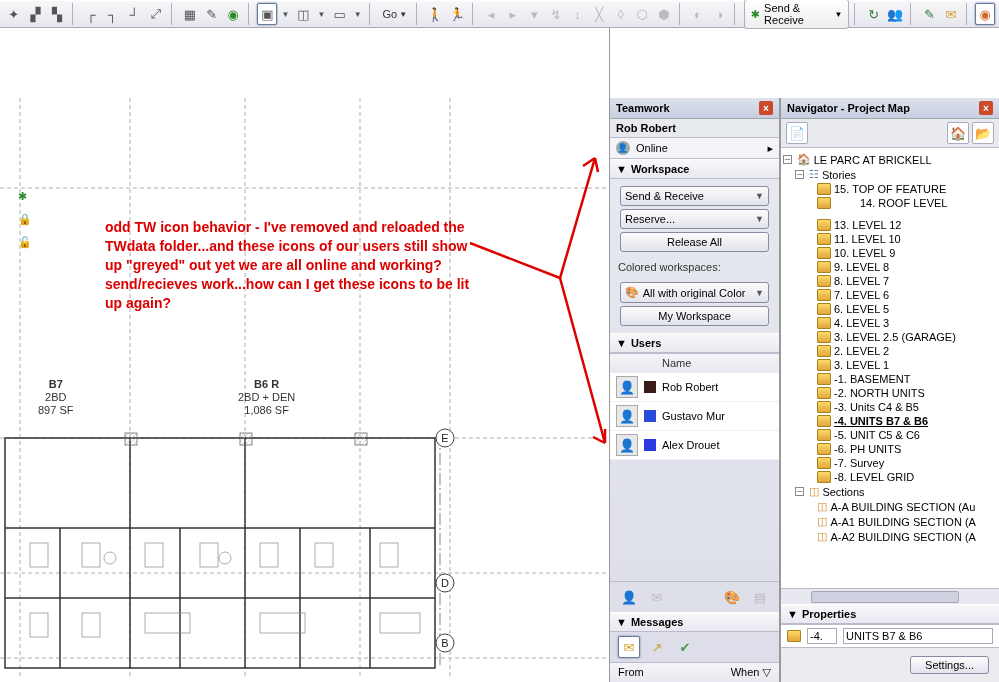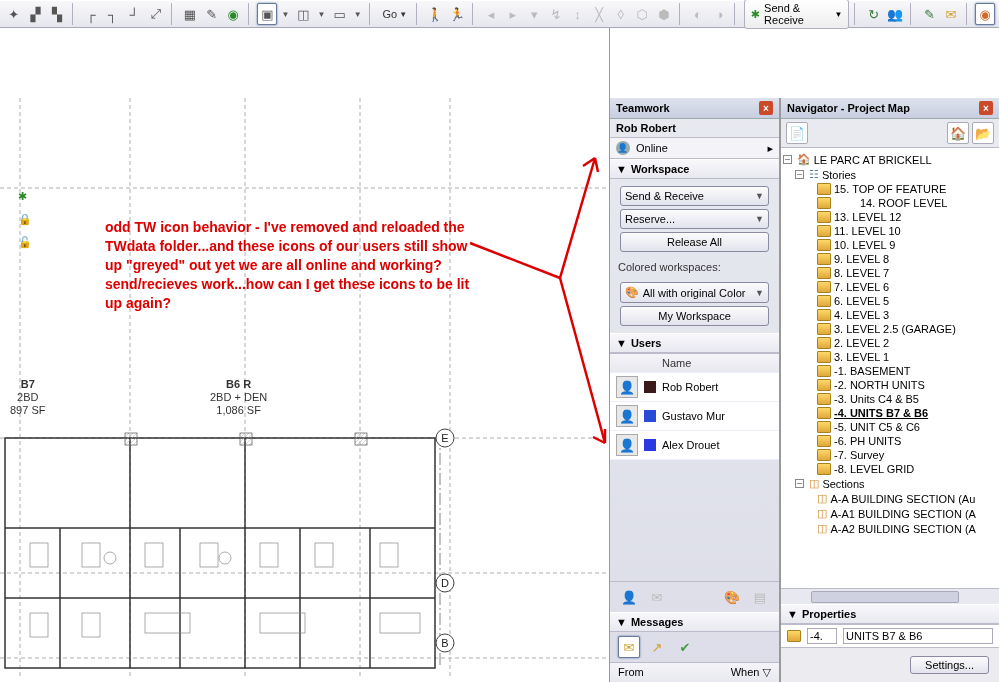--- a/index.html
+++ b/index.html
@@ -8,21 +8,21 @@
   .tb-sep { width: 5px; height: 22px; border-left: 1px solid #b0b0c0; margin: 0 3px; }
   .tb-btn { width: 22px; height: 22px; display:flex; align-items:center; justify-content:center; border:1px solid transparent; border-radius:2px; font-size:13px; color:#555; cursor:pointer; }
   .tb-btn.active { background:#fff; border:1px solid #6a7a9a; box-shadow:0 0 2px #4a6a9a; }
   .tb-btn.disabled { color:#bbb; }
   .tb-go { padding:0 4px; display:flex; align-items:center; gap:2px; font-size:11px; color:#333; }
   .tb-sr { display:flex; align-items:center; gap:4px; padding:2px 6px; border:1px solid #b0b0c0; background:linear-gradient(#fff,#eee); border-radius:3px; cursor:pointer;}
   .main { display:flex; height:654px; }
   .canvas { flex:1; position:relative; background:#fff; overflow:hidden; border-right:1px solid #999; }
   .drawing { position:absolute; left:0; top:70px; width:610px; height:580px; }
   .anno { position:absolute; color:#d00; font-size:14px; font-weight:bold; line-height:1.35; left:105px; top:190px; width:370px; z-index:5; }
-  .room-label { position:absolute; text-align:center; font-size:9px; color:#333; line-height:1.2;}
+  .room-label { position:absolute; text-align:center; font-size:9px; color:#333; line-height:1.2;margin-left:28px;}
   .panel { width:170px; background:linear-gradient(#e8eaf0,#dcdde8); border-right:1px solid #999; display:flex; flex-direction:column; }
   .panel-title { background:linear-gradient(#dde2ec,#c8cee0); padding:3px 6px; border-bottom:1px solid #9aa; display:flex; justify-content:space-between; align-items:center; font-weight:bold;}
   .close-x { width:14px; height:14px; background:#ca4a2a; color:#fff; font-size:10px; display:flex; align-items:center; justify-content:center; border-radius:2px; cursor:pointer;}
   .username-bar { padding:3px 6px; font-weight:bold; border-bottom:1px solid #bbc; }
   .status-row { padding:3px 6px; display:flex; align-items:center; gap:6px; border-bottom:1px solid #bbc; background:#f4f4f8;}
   .section-hdr { padding:3px 6px; background:linear-gradient(#f8f8fb,#e8e8f0); display:flex; align-items:center; gap:4px; font-weight:bold; border-bottom:1px solid #bbc; border-top:1px solid #fff;}
   .btn-row { padding:4px 10px; }
   .btn { width:100%; display:flex; align-items:center; justify-content:center; gap:4px; padding:3px 4px; background:linear-gradient(#fcfcfe,#e2e3ec); border:1px solid #8a8aa0; border-radius:3px; cursor:pointer; margin:3px 0; }
   .btn .dd { margin-left:auto; font-size:9px; color:#555;}
   .cw-label { padding:2px 8px; color:#333; }
@@ -314,21 +314,21 @@
       </div>
       <div id="stories-list">
           <div class="tree-row" style="padding-left: 34px;">
             <span class="folder-icon"></span>
             <span class="txt">15. TOP OF FEATURE</span>
           </div>
           <div class="tree-row" style="padding-left: 34px; gap: 29px;">
             <span class="folder-icon"></span>
             <span class="txt">14. ROOF LEVEL</span>
           </div>
-          <div class="tree-row" style="padding-left: 34px;">
+          <div class="tree-row" style="padding-left: 34px; margin-top: 8px;">
             <span class="folder-icon"></span>
             <span class="txt">13. LEVEL 12</span>
           </div>
           <div class="tree-row" style="padding-left: 34px;">
             <span class="folder-icon"></span>
             <span class="txt">11. LEVEL 10</span>
           </div>
           <div class="tree-row" style="padding-left: 34px;">
             <span class="folder-icon"></span>
             <span class="txt">10. LEVEL 9</span>

